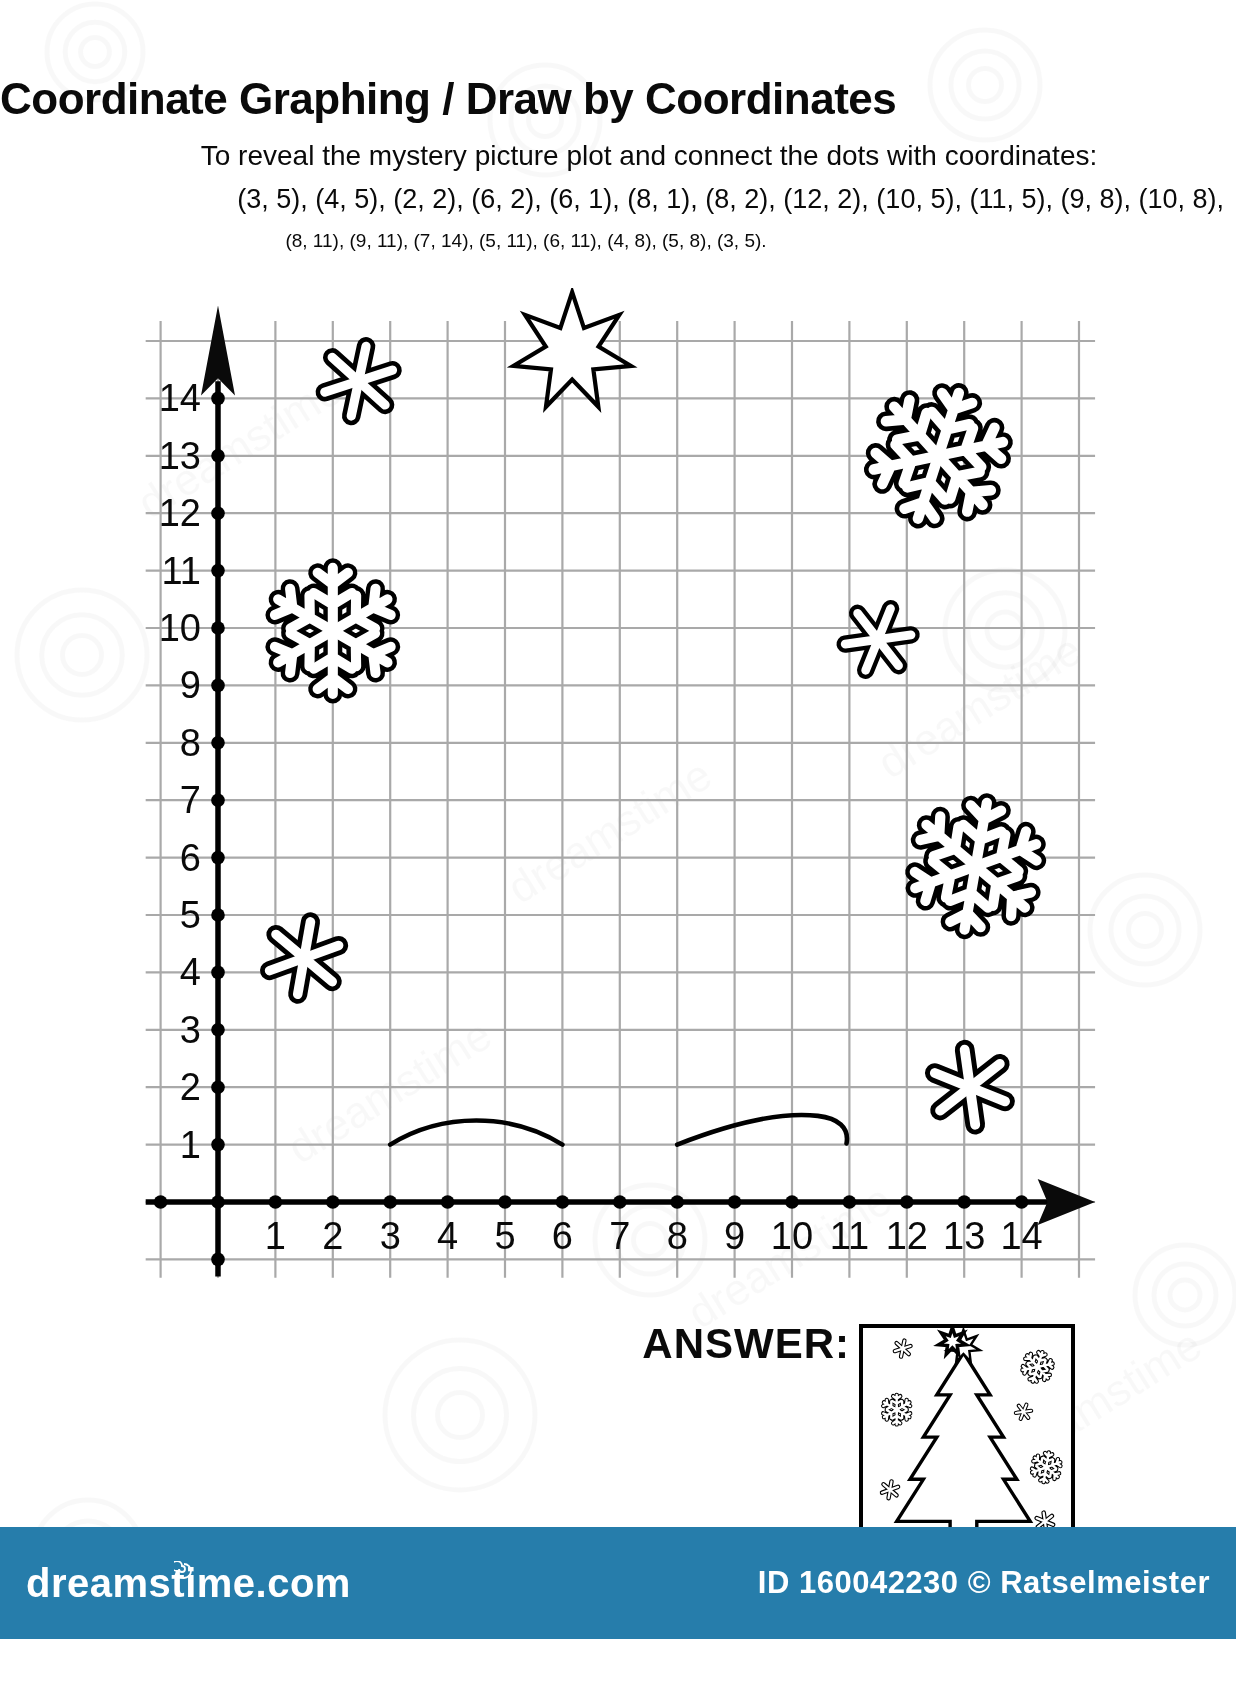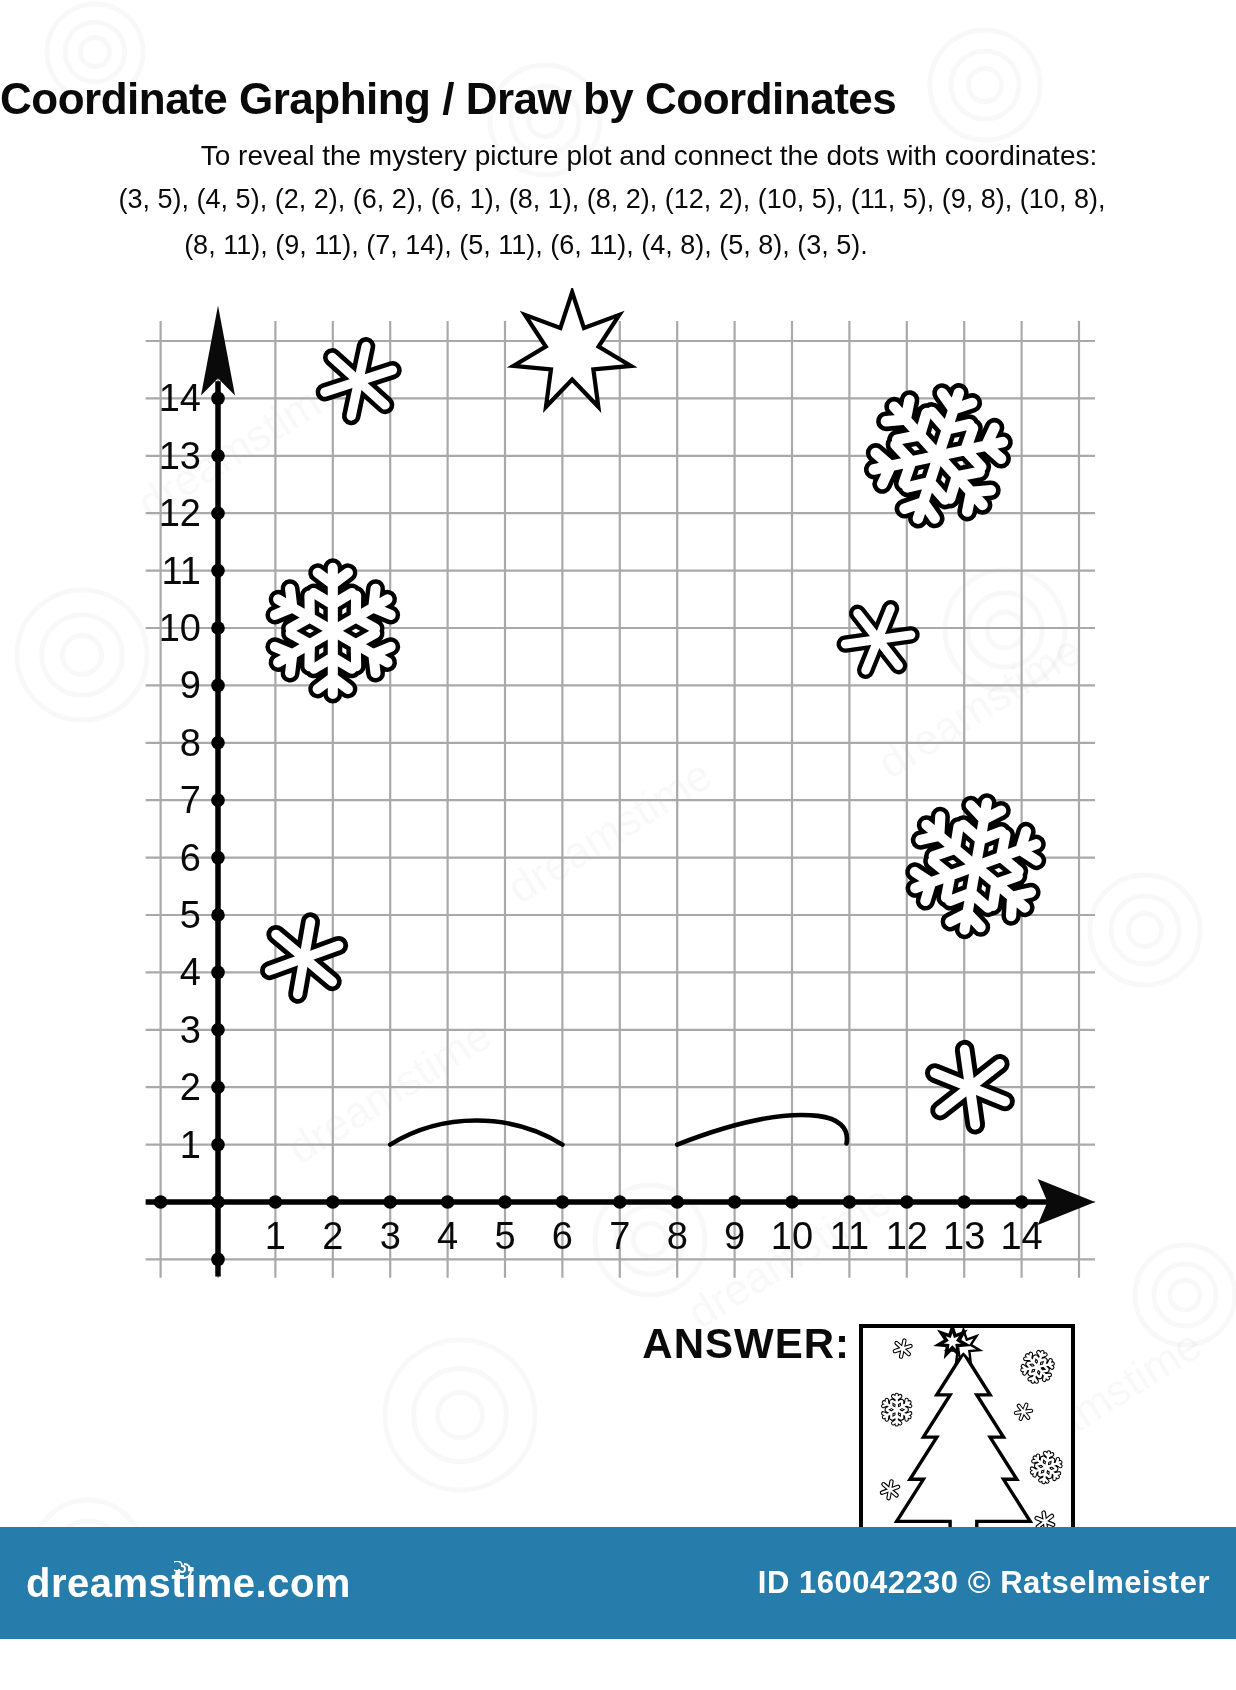--- a/index.html
+++ b/index.html
@@ -2,22 +2,22 @@
 <html><head>
 <meta charset="utf-8">
 <style>
   html,body{margin:0;padding:0;background:#fff;}
   .page{position:relative;width:1236px;height:1690px;background:#fff;overflow:hidden;
         font-family:"Liberation Sans",sans-serif;color:#0a0a0a;}
   .wm-layer{position:absolute;left:0;top:0;pointer-events:none;}
   .title{position:absolute;left:0;top:74px;width:1236px;text-align:left;
          font-size:44px;font-weight:bold;letter-spacing:-0.5px;}
   .instruction{position:absolute;left:0;top:140px;width:1236px;text-align:center;font-size:28px;padding-left:31px;}
-  .coords1{position:absolute;left:0;top:184px;width:1224px;text-align:center;font-size:27px;}
-  .coords2{position:absolute;left:0;top:230px;width:1052px;text-align:center;font-size:27px;}
+  .coords1{position:absolute;left:0;top:184px;width:1224px;text-align:right;font-size:27px;}
+  .coords2{position:absolute;left:0;top:230px;width:1052px;text-align:center;font-size:19px;}
   .grid-wrap{position:absolute;left:118px;top:288px;width:982px;height:1002px;}
   .answer-label{position:absolute;left:560px;top:1320px;width:290px;text-align:right;
                 font-size:42px;font-weight:bold;letter-spacing:1px;}
   .answer-box{position:absolute;left:859px;top:1324px;width:208px;height:224px;
               border:4px solid #000;background:#fff;}
   .footer{position:absolute;left:0;top:1527px;width:1236px;height:112px;
           display:flex;align-items:center;justify-content:space-between;
           padding:0 26px;box-sizing:border-box;}
   .logo{position:relative;color:#fff;font-size:40px;font-weight:bold;letter-spacing:0.5px;}
   .logo-spiral{position:absolute;left:148px;top:-16px;}

